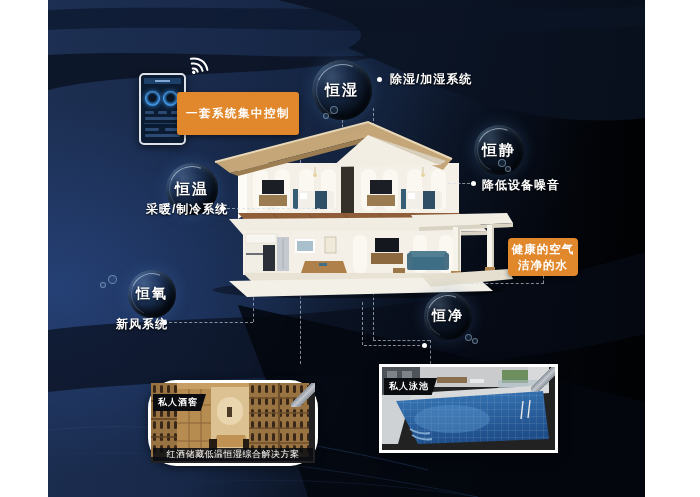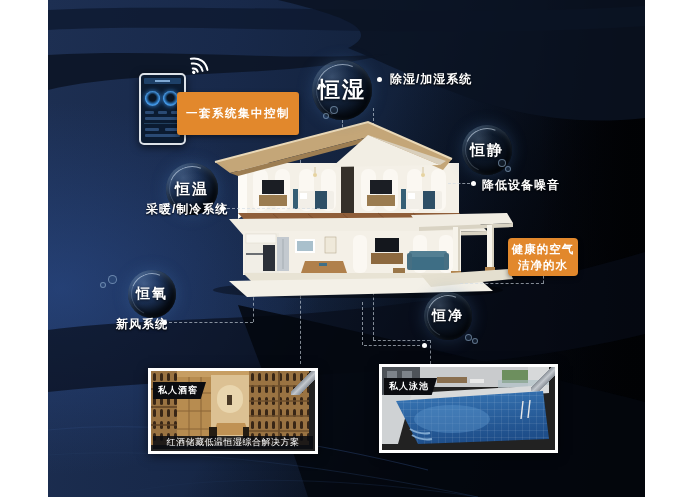--- a/index.html
+++ b/index.html
@@ -32,41 +32,41 @@
     padding:14px 9px;border-radius:3px;letter-spacing:1.5px;white-space:nowrap;box-shadow:0 2px 5px rgba(0,0,0,0.45);}
 
   
   .bubble{position:absolute;border-radius:50%;display:flex;align-items:center;justify-content:center;
     color:#fff;font-weight:bold;letter-spacing:2px;
     background:radial-gradient(circle at 33% 28%, rgba(140,175,210,0.30) 0%, rgba(40,70,100,0.18) 30%, rgba(8,16,28,0.92) 66%, rgba(4,9,16,0.98) 100%);
     box-shadow:inset 2px 3px 6px rgba(160,200,240,0.28), inset -3px -4px 9px rgba(0,0,0,0.75), 0 0 16px rgba(70,120,180,0.30);
     text-shadow:0 1px 3px rgba(0,0,0,0.85);}
   .bubble::before{content:"";position:absolute;inset:6%;border-radius:50%;border:1.5px solid transparent;
     border-top-color:rgba(220,235,250,0.55);border-left-color:rgba(220,235,250,0.18);transform:rotate(-22deg);}
-  .b-humidity{left:264px;top:60px;width:60px;height:60px;font-size:22px;}
-  .b-quiet{left:414px;top:125px;width:50px;height:50px;font-size:15px;}
+  .b-humidity{left:264px;top:60px;width:60px;height:60px;font-size:15px;}
+  .b-quiet{left:426px;top:125px;width:50px;height:50px;font-size:15px;}
   .b-temperature{left:118px;top:163px;width:52px;height:52px;font-size:15px;}
   .b-oxygen{left:80px;top:270px;width:48px;height:48px;font-size:14px;}
   .b-purity{left:376px;top:292px;width:48px;height:48px;font-size:14px;}
 
   .tiny-bubble{position:absolute;border-radius:50%;border:1px solid rgba(170,200,230,0.5);background:rgba(90,130,170,0.15);}
 
   .f-label{position:absolute;color:#fff;font-size:12px;font-weight:bold;letter-spacing:1px;text-shadow:0 1px 2px #000;white-space:nowrap;}
   .dot{position:absolute;width:5px;height:5px;background:#fff;border-radius:50%;}
   .dash-h{position:absolute;border-top:1px dashed rgba(208,218,228,0.62);height:0;}
   .dash-v{position:absolute;border-left:1px dashed rgba(208,218,228,0.62);width:0;}
 
   .promo-box{position:absolute;left:460px;top:238px;width:70px;background:#e2882c;color:#fff;border-radius:4px;
     text-align:center;font-size:11.5px;font-weight:bold;line-height:16px;padding:3px 0;letter-spacing:1px;box-shadow:0 2px 5px rgba(0,0,0,0.45);}
 
   .house{position:absolute;left:155px;top:113px;width:310px;height:185px;}
 
   
   .thumb{position:absolute;background:#fff;padding:3px;box-shadow:0 2px 10px rgba(0,0,0,0.55);}
-  .thumb-wine{left:100px;top:368px;width:164px;height:80px;}
+  .thumb-wine{left:100px;top:380px;width:164px;height:80px;border-radius:28px;}
   .thumb-pool{left:331px;top:364px;width:173px;height:83px;}
   .scene{position:relative;width:100%;height:100%;overflow:hidden;background:#222;}
   .thumb-tag{position:absolute;left:2px;top:11px;background:#0b0c10;color:#fff;font-size:9px;font-weight:bold;
     padding:2px 8px 2px 5px;letter-spacing:1px;clip-path:polygon(0 0,100% 0,90% 100%,0 100%);white-space:nowrap;}
   .thumb-cap{position:absolute;left:0;right:0;bottom:2px;margin:0 2px;background:rgba(8,10,16,0.85);color:#fff;
     font-size:9px;text-align:center;padding:0 0;letter-spacing:0.5px;white-space:nowrap;}
   .ribbon{position:absolute;right:0;top:0;width:24px;height:24px;
     background:linear-gradient(135deg,transparent 42%,#878d95 42%,#c3c8ce 54%,#878d95 68%,transparent 68%);}
 </style>
 </head>

